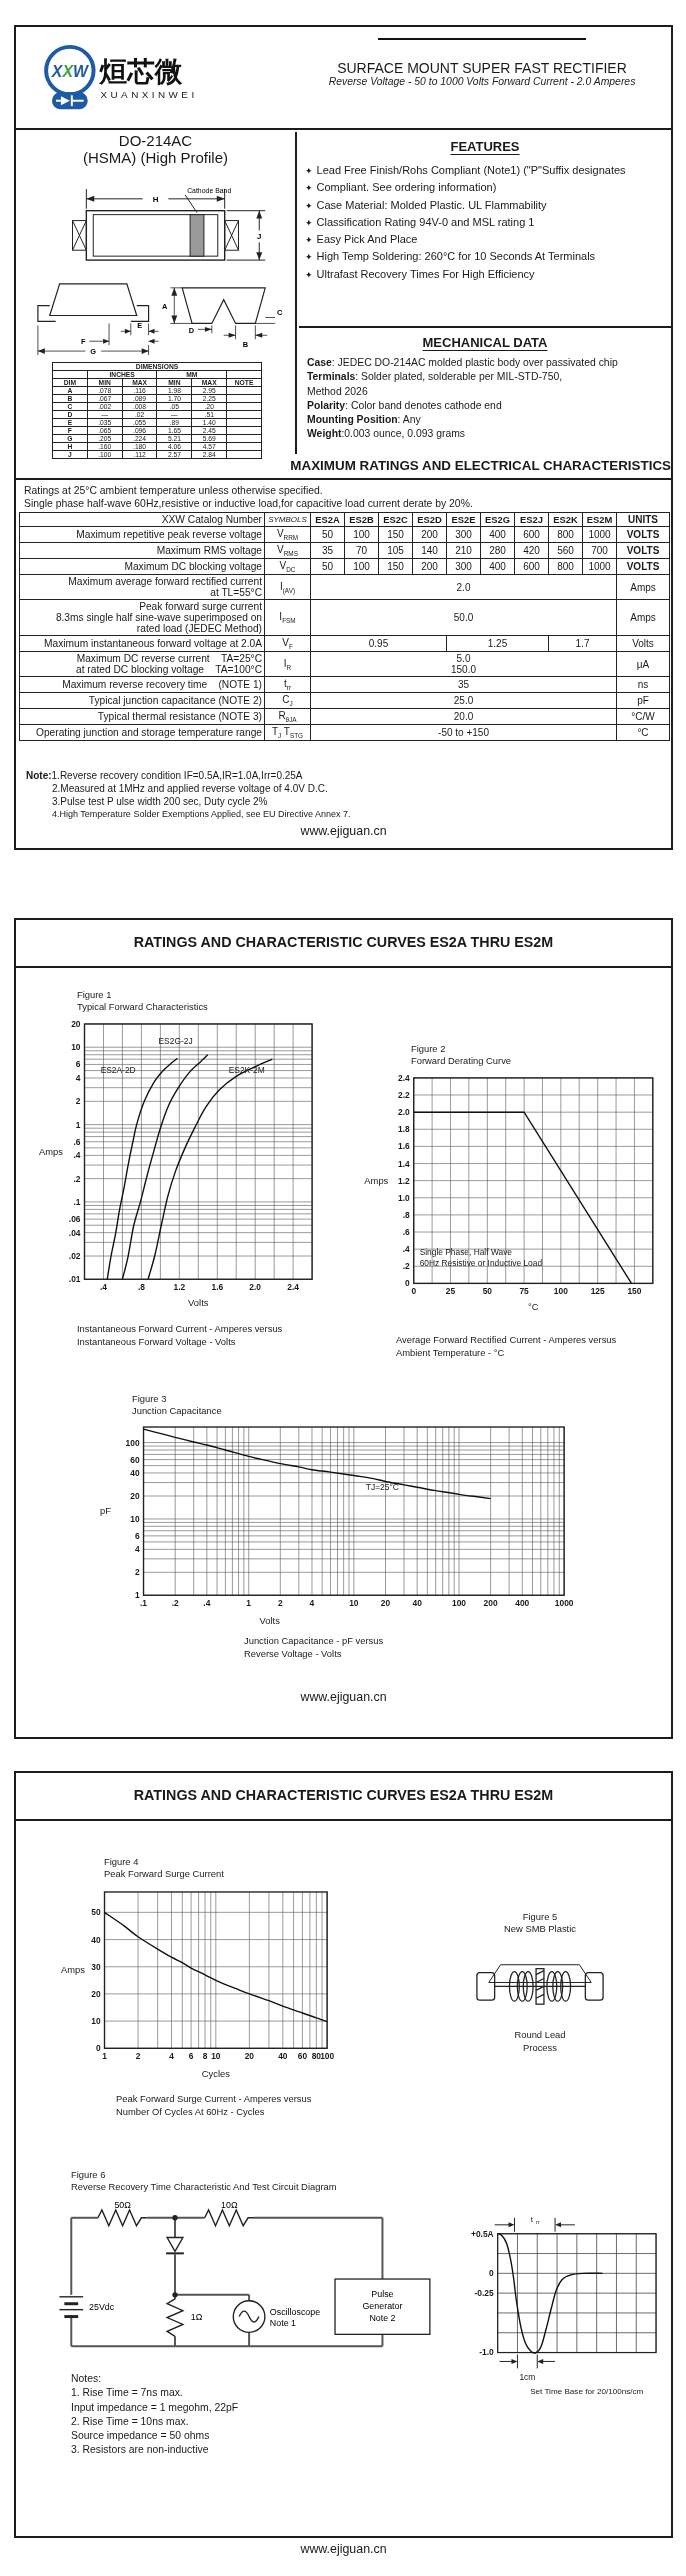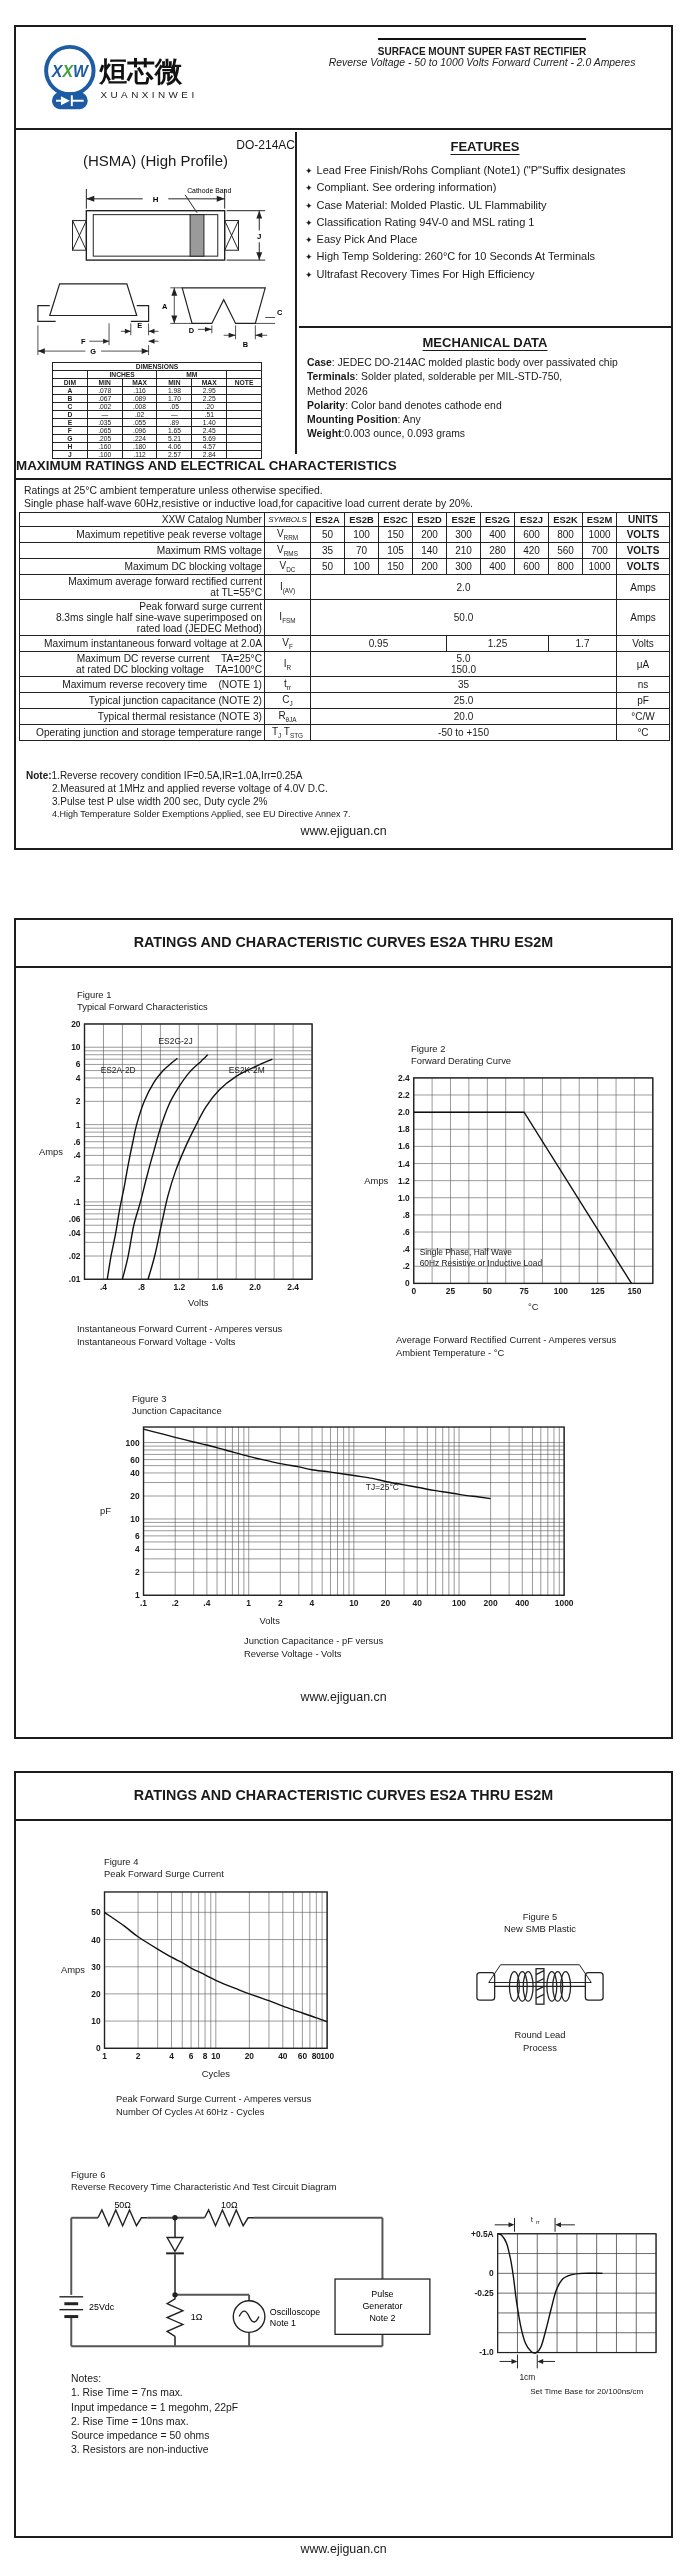--- a/index.html
+++ b/index.html
@@ -9,42 +9,42 @@
 #box1{top:25px;height:825px}
 #box2{top:918px;height:821px}
 #box3{top:1771px;height:767px}
 .abs{position:absolute}
 
 .hdr{position:absolute;left:0;top:0;width:100%;height:103px;border-bottom:2px solid #1c1c1c}
 #logo{position:absolute;left:22px;top:10px}
 .titleblock{position:absolute;left:283px;right:6px;top:8px;text-align:center}
 .t1{font-size:21px;font-weight:bold;letter-spacing:0.5px}
 .t1line{width:208px;margin:3px auto 0;border-top:2px solid #111}
-.t2{font-size:10px;font-weight:bold;margin-top:6px}
+.t2{font-size:14px;font-weight:normal;margin-top:20px}
 .t3{font-size:10.4px;font-style:italic;color:#222}
 
 #leftcol{position:absolute;left:0;top:105px;width:281px;height:322px;border-right:2px solid #1c1c1c}
 #rightcol{position:absolute;left:283px;top:105px;right:0;height:322px}
-.pkgname{font-size:12px;text-align:right;margin-top:6px}
+.pkgname{font-size:15px;text-align:center;margin-top:0}
 .pkgname2{font-size:15px;text-align:center}
 #features-sec{position:absolute;left:0;top:0;right:0;height:196px;border-bottom:2px solid #1c1c1c}
 #mech-sec{position:absolute;left:0;top:196px;right:0;bottom:0}
 .sech{text-align:center;font-size:13px;font-weight:bold;margin-top:7px;text-decoration:underline;text-underline-offset:3px}
 #features-list{margin:8px 4px 0 6px}
 .feat{font-size:11px;line-height:16.3px;white-space:nowrap}
 .feat .bullet{font-size:9px;margin-right:4px}
 #mech-lines{margin:6px 6px 0 8px}
 #mech-lines div{font-size:10.4px;line-height:14.3px}
 
 #dims-table{position:absolute;left:36px;top:230px;width:210px;border-collapse:collapse;table-layout:fixed}
 #dims-table td{border:1px solid #222;font-size:6.7px;text-align:center;padding:0 1px;height:8px}
 .dimcap{font-weight:bold;font-size:7.1px}
 .dimh{font-weight:bold}
 
-#ratings-banner{position:absolute;left:0;right:0;top:427px;height:26px;border-bottom:2px solid #1c1c1c;text-align:left;font-weight:bold;font-size:13.4px;padding-top:4px}
+#ratings-banner{position:absolute;left:0;right:0;top:427px;height:26px;border-bottom:2px solid #1c1c1c;text-align:right;font-weight:bold;font-size:13.4px;padding-top:4px}
 #conds{position:absolute;left:8px;top:457px;font-size:10.4px;line-height:13px}
 #ratings-table{position:absolute;left:3px;top:485px;width:651px;border-collapse:collapse;table-layout:fixed}
 #ratings-table td{border:1px solid #222;font-size:10px;text-align:center;padding:1px 2px;vertical-align:middle}
 #ratings-table td.rlbl{text-align:right;font-size:10.2px;padding-left:4px}
 #ratings-table td.rsym{font-size:10px}
 #ratings-table td.rsym sub{font-size:6.4px}
 #ratings-table .rdev{font-weight:bold;font-size:9.4px}
 #ratings-table .rsym-h{font-style:italic;font-size:8px}
 #ratings-table .rhead-b{font-weight:bold;font-size:10px}
 #ratings-table .rub{font-weight:bold}

